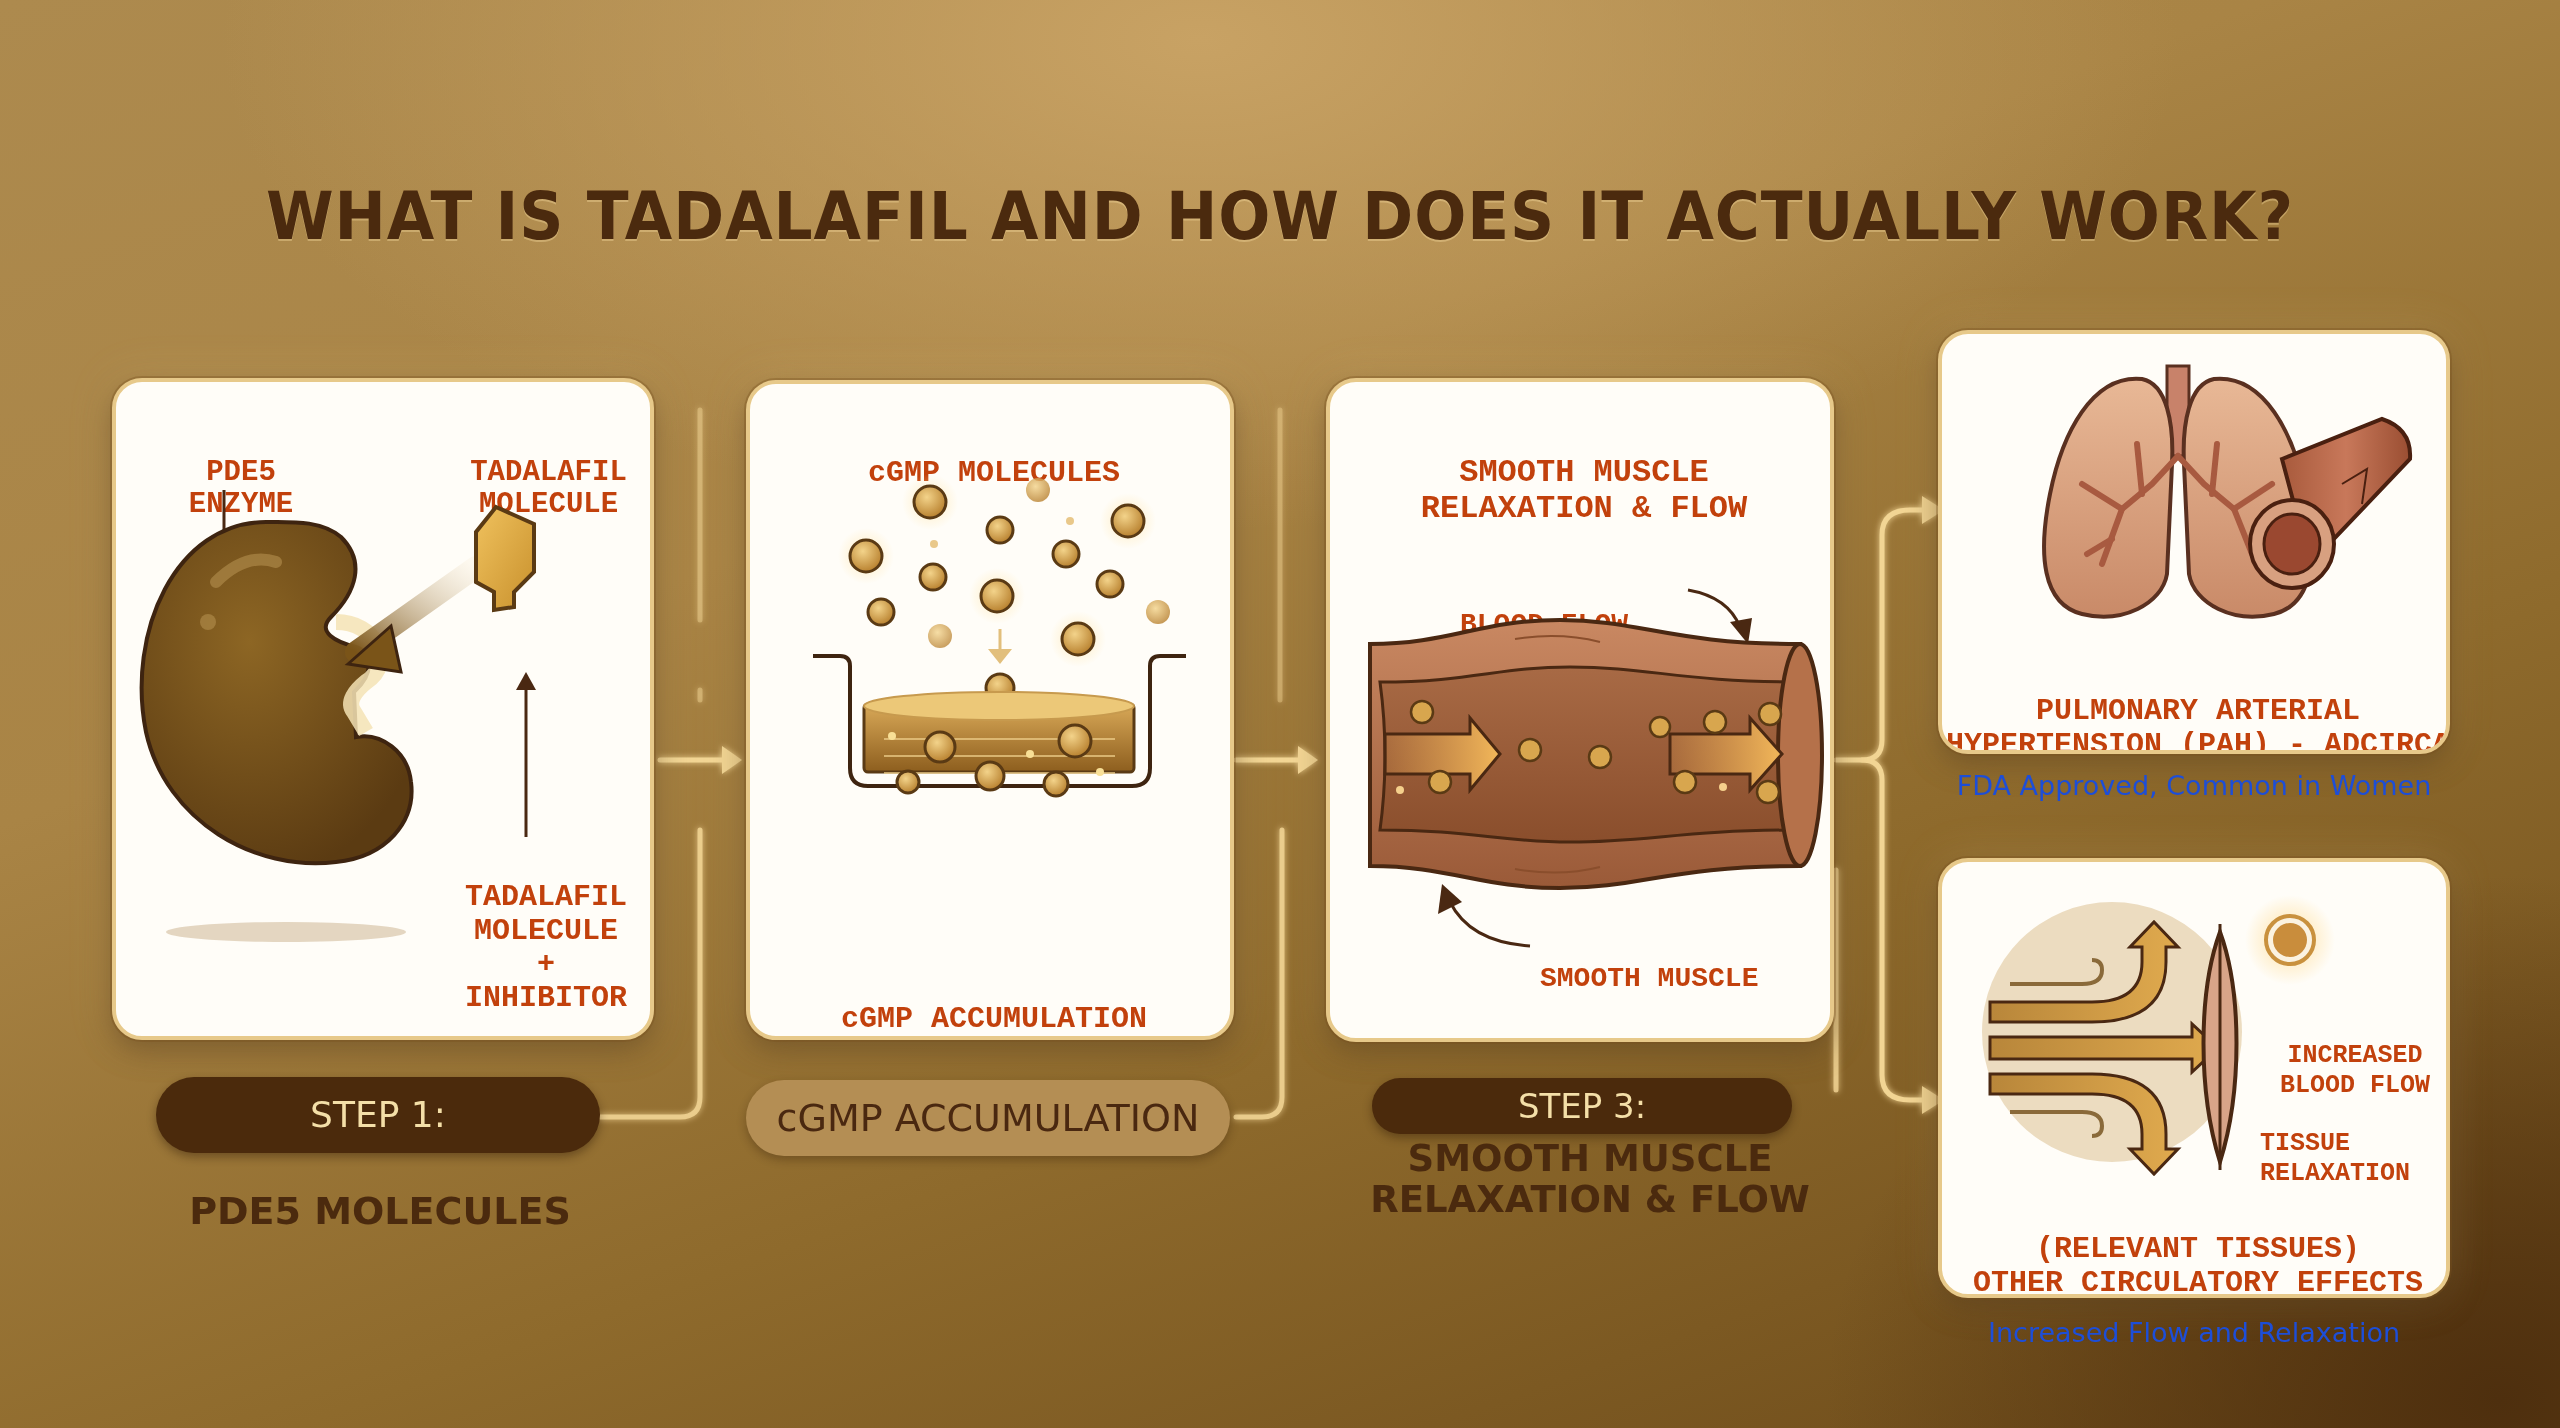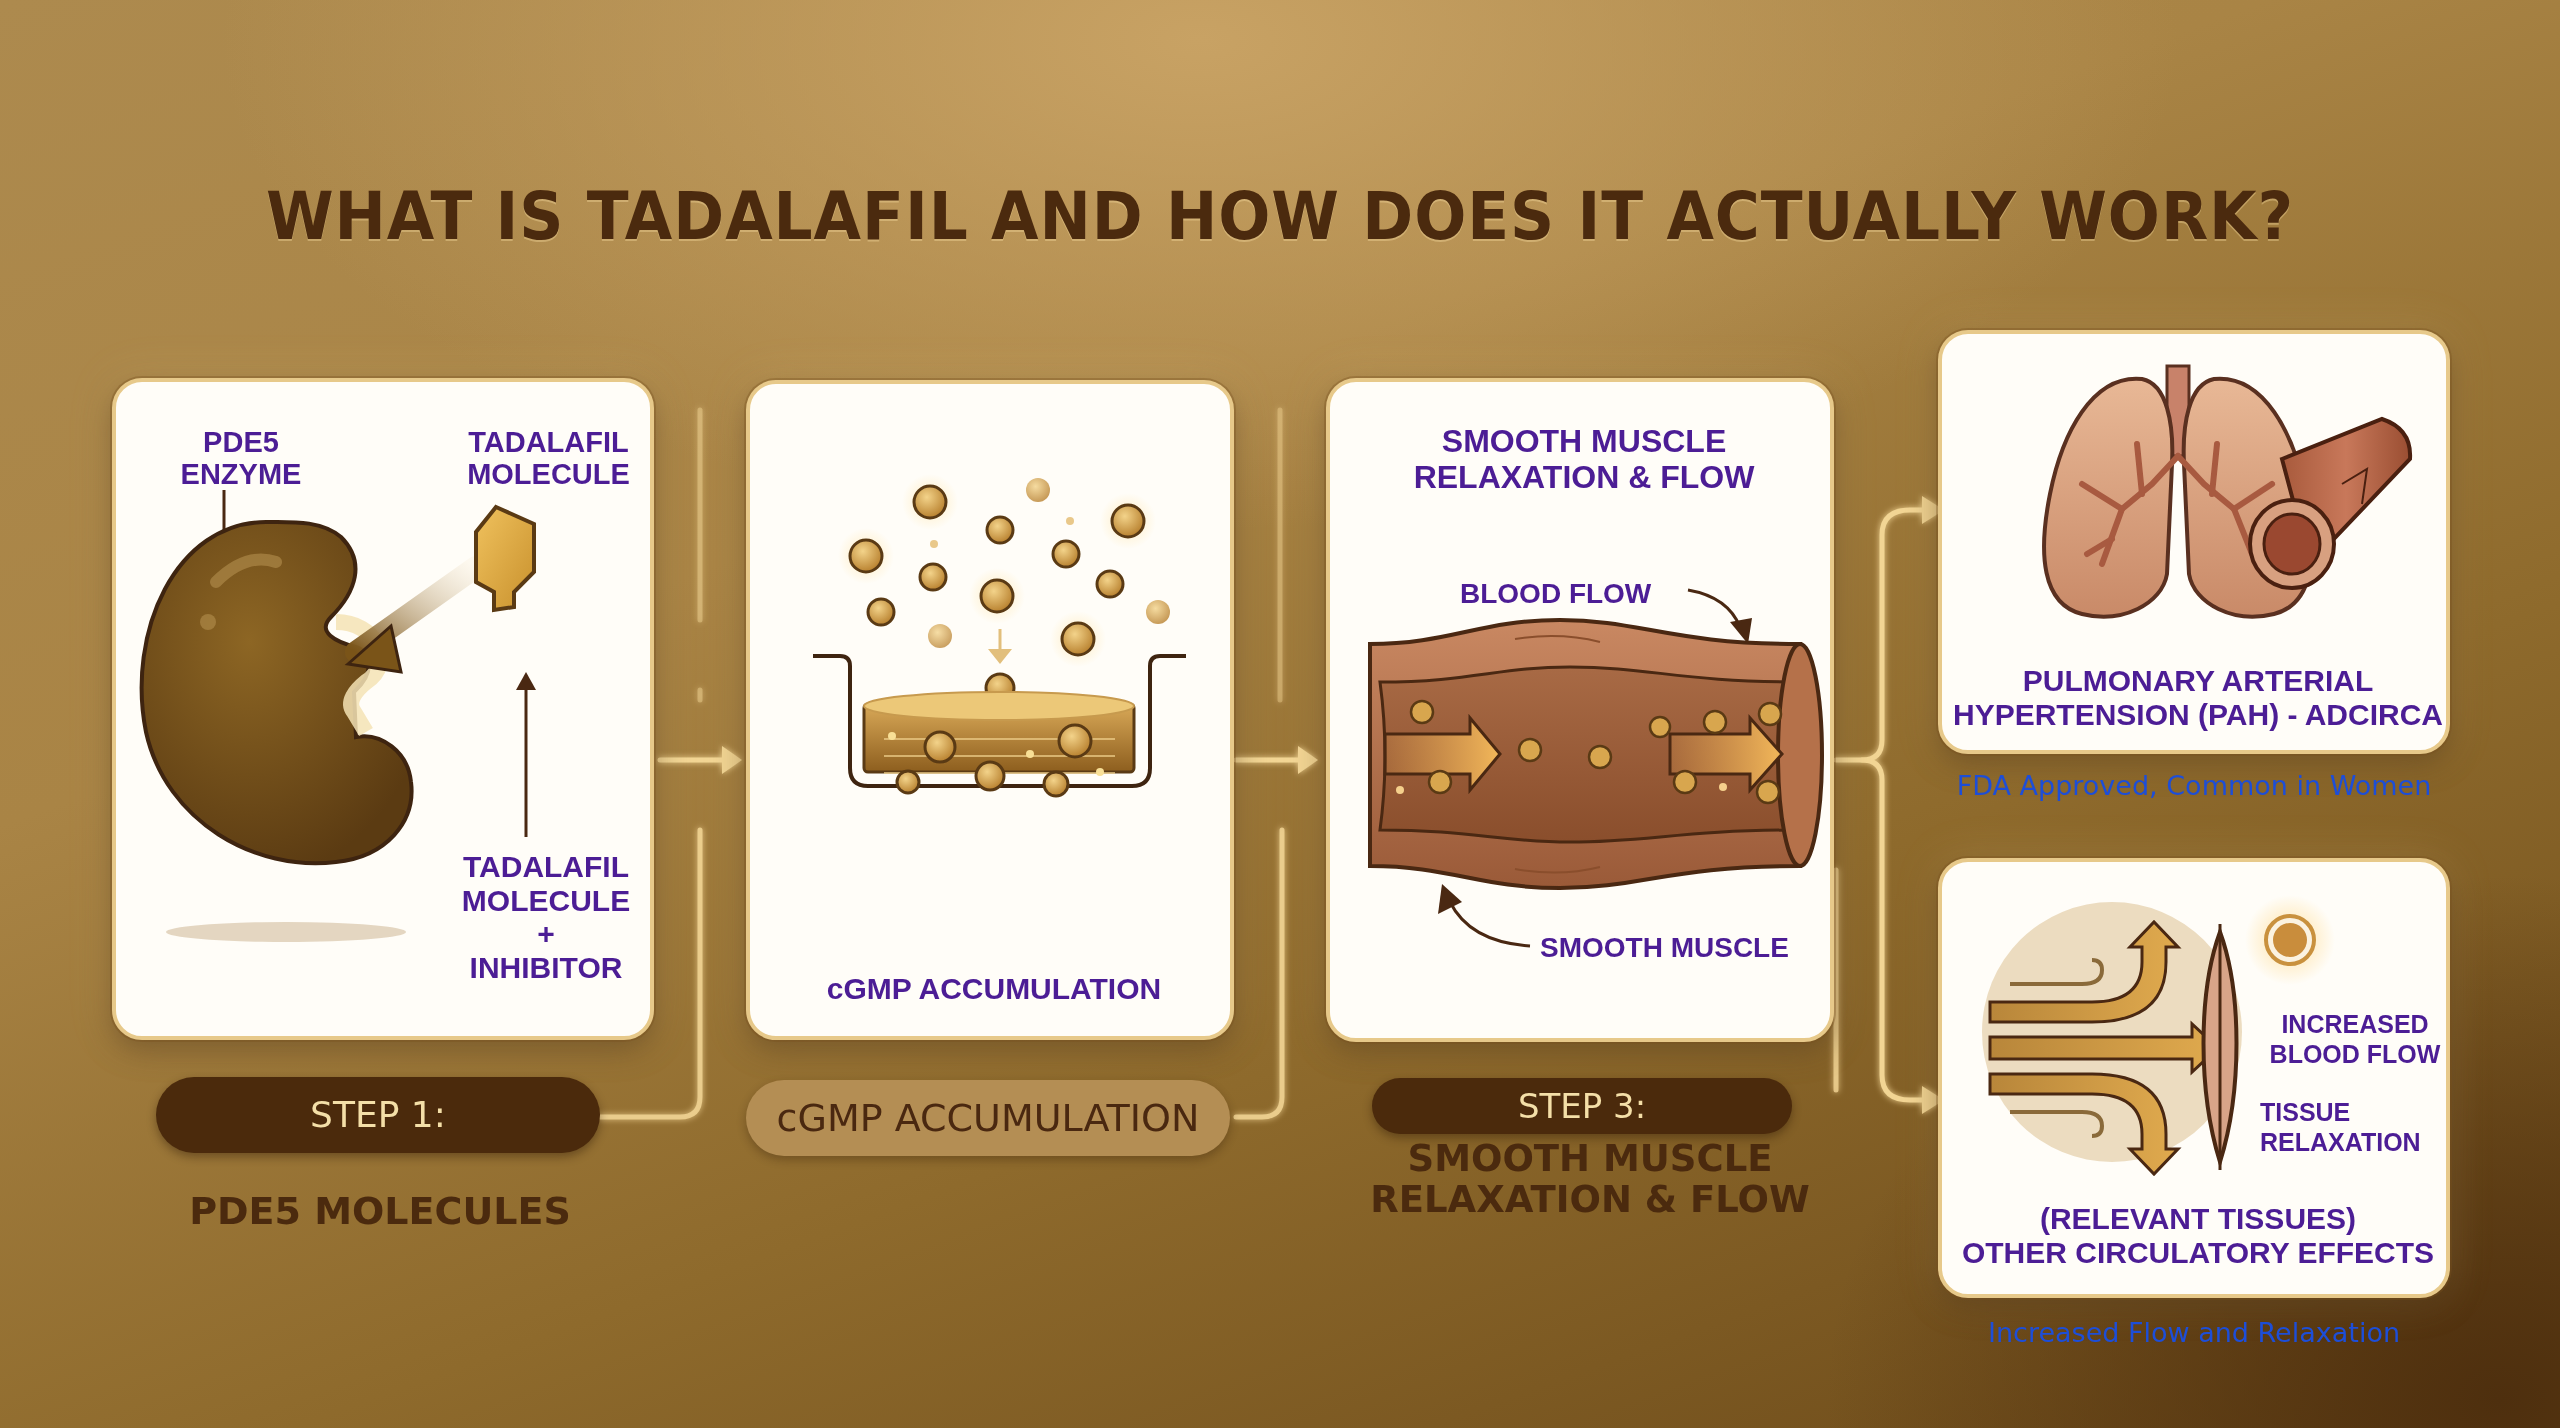--- a/index.html
+++ b/index.html
@@ -20,22 +20,22 @@
     text-shadow: 0 2px 0 rgba(255,230,170,0.35);
     transform: scaleX(0.93);
   }
   .panel {
     position: absolute; background: #fffdf8; border-radius: 30px;
     border: 4px solid #e7c98a;
     box-shadow: 0 0 0 2px rgba(120,80,30,0.35), 0 10px 30px rgba(60,35,10,0.45), 0 0 40px rgba(255,225,150,0.25);
     overflow: hidden;
   }
   .lbl {
-    position: absolute; font-weight: bold; color: #4c1d95; text-align: center;
-    font-family: Liberation Sans, sans-serif; line-height: 1.12;
+    position: absolute; font-weight: bold; color: #c2410c; text-align: center;
+    font-family: Liberation Mono, monospace; line-height: 1.12; margin-top: 31px;
   }
   .pill {
     position: absolute; border-radius: 38px; text-align: center; font-weight: normal;
     font-family: "DejaVu Sans", sans-serif;
   }
   .pill.dark { background: #4b2a0c; color: #f4dfa8; box-shadow: 0 4px 10px rgba(40,20,5,0.4); }
   .pill.light { background: #b48e54; color: #4a2810; box-shadow: 0 4px 10px rgba(40,20,5,0.3); }
   .caption {
     position: absolute; font-weight: bold; color: #4b2a0e; text-align: center;
     font-family: "DejaVu Sans", sans-serif; line-height: 1.12;
@@ -125,20 +125,21 @@
     <path d="M 220 240 C 260 240 280 280 250 300 C 240 308 230 320 238 330 L 250 350" stroke="#f5e3b5" stroke-width="16" fill="none" opacity="0.85"></path>
     <path d="M 360 185 L 240 270" stroke="url(#arrowfade)" stroke-width="22" stroke-linecap="round"></path>
     <polygon points="232,282 275,244 285,290" fill="#7a5418" stroke="#3e2410" stroke-width="3"></polygon>
     <polygon points="392,115 430,132 430,180 410,200 410,215 390,218 390,200 372,190 372,140" fill="url(#hexg)" stroke="#5a3a14" stroke-width="4" transform="translate(-12,10)"></polygon>
     <line x1="410" y1="455" x2="410" y2="305" stroke="#4a2812" stroke-width="3"></line>
     <polygon points="400,308 410,290 420,308" fill="#4a2812"></polygon>
   </svg>
 </div>
 
 <div class="panel" style="left:746px;top:380px;width:488px;height:660px;">
+  <div class="lbl" style="left:0;top:42px;width:488px;font-size:30px;">cGMP MOLECULES</div>
   <svg width="488" height="660" style="position:absolute;left:0;top:0;">
     <defs>
       <radialGradient id="ball" cx="40%" cy="35%" r="65%">
         <stop offset="0%" stop-color="#f3d38a"></stop>
         <stop offset="100%" stop-color="#b98230"></stop>
       </radialGradient>
       <radialGradient id="ballglow" cx="50%" cy="50%" r="50%">
         <stop offset="0%" stop-color="#ffe5a8" stop-opacity="0.7"></stop>
         <stop offset="100%" stop-color="#ffe5a8" stop-opacity="0"></stop>
       </radialGradient>

